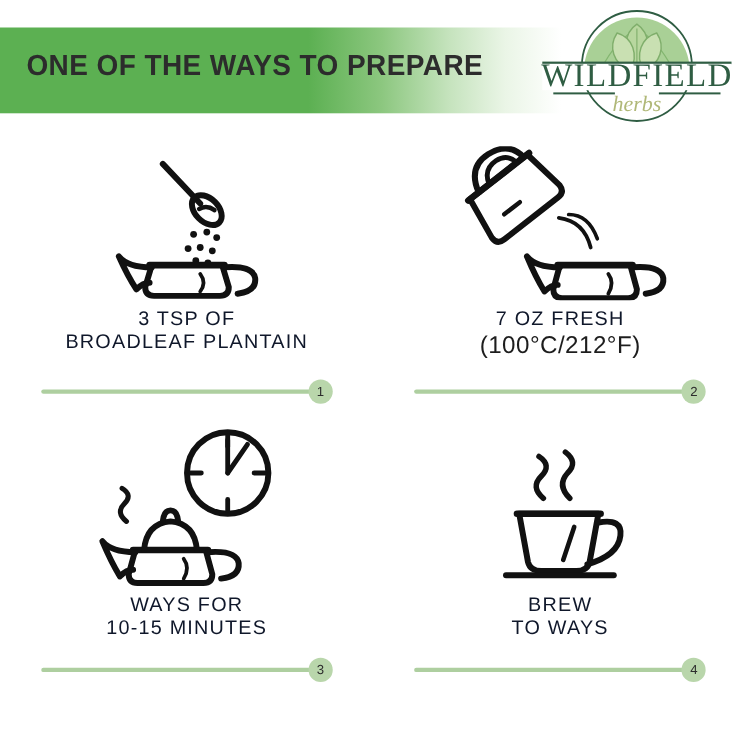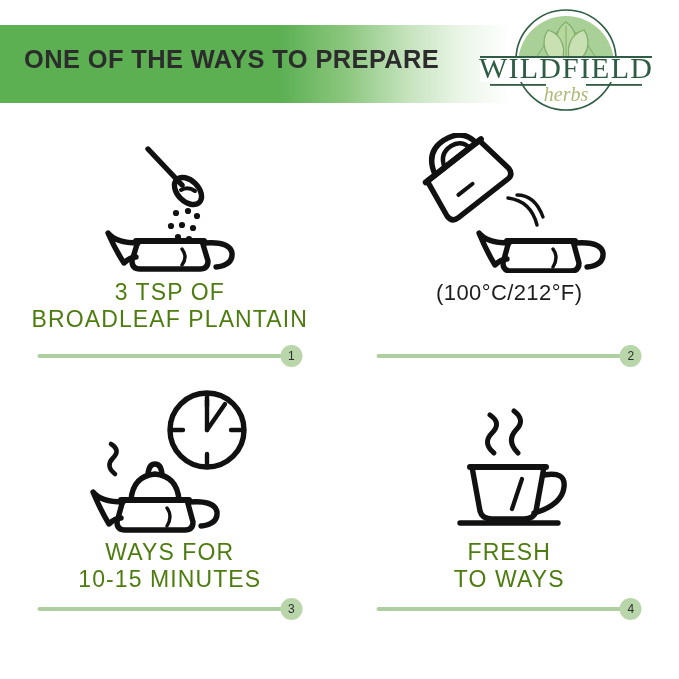--- a/index.html
+++ b/index.html
@@ -54,21 +54,21 @@
     letter-spacing: 0.4px;
     color: #2c2c2c;
     white-space: nowrap;
     transform: scaleX(0.96);
     transform-origin: left center;
   }
 
   
   .logo {
     position: absolute;
-    left: 474px;
+    left: 487px;
     top: 4px;
     width: 184px;
     height: 112px;
   }
 
   
   .steps {
     position: absolute;
     left: 0;
     top: 128px;
@@ -88,24 +88,24 @@
   .step-icon {
     height: 150px;
     display: flex;
     align-items: flex-end;
     justify-content: center;
   }
   .step-icon svg { display: block; }
 
   .step-text {
     text-align: center;
-    color: #4d7c0f;
+    color: #0f172a;
     font-family: "Liberation Sans", sans-serif;
     font-weight: 300;
-    font-size: 23px;
+    font-size: 18px;
     line-height: 1.17;
     letter-spacing: 1.1px;
     white-space: nowrap;
     margin-top: 6px;
   }
   .step-sub {
     text-align: center;
     color: #1d1d1d;
     font-family: "Liberation Sans", sans-serif;
     font-weight: 300;
@@ -276,20 +276,21 @@
           <g transform="translate(52 24)">
             <path d="M48 84 L112 84 L118 106 Q118 114 110 114 L50 114 Q42 114 42 106 Z"></path>
             <path d="M46 84 L114 84" stroke-width="6"></path>
             <path d="M48 86 Q26 86 18 76 Q26 95 34 108 Q40 102 46 102"></path>
             <path d="M114 86 Q140 84 142 96 Q143 108 126 110"></path>
             <path d="M92 92 Q98 100 92 110" stroke-width="3.4"></path>
           </g>
         </svg>
       </div>
       <div class="step-text">
+        <div>7 OZ FRESH</div>
       </div>
       <div class="step-sub">(100°C/212°F)</div>
       <div class="step-bar">
         <div class="line"></div>
         <div class="badge">2</div>
       </div>
     </div>
 
     <div class="step r2">
       <div class="step-icon">
@@ -343,21 +344,21 @@
           <path d="M36 74 L112 74" stroke-width="6"></path>
 
           <path d="M110 82 Q132 78 130 94 Q128 112 100 120"></path>
 
           <path d="M88 86 L78 116" stroke-width="4.2"></path>
 
           <path d="M26 130 L124 130" stroke-width="5.4"></path>
         </svg>
       </div>
       <div class="step-text">
-        <div>FRESH</div>
+        <div>BREW</div>
         <div>TO WAYS</div>
       </div>
       <div class="step-bar">
         <div class="line"></div>
         <div class="badge">4</div>
       </div>
     </div>
 
   </div>
 </div>

